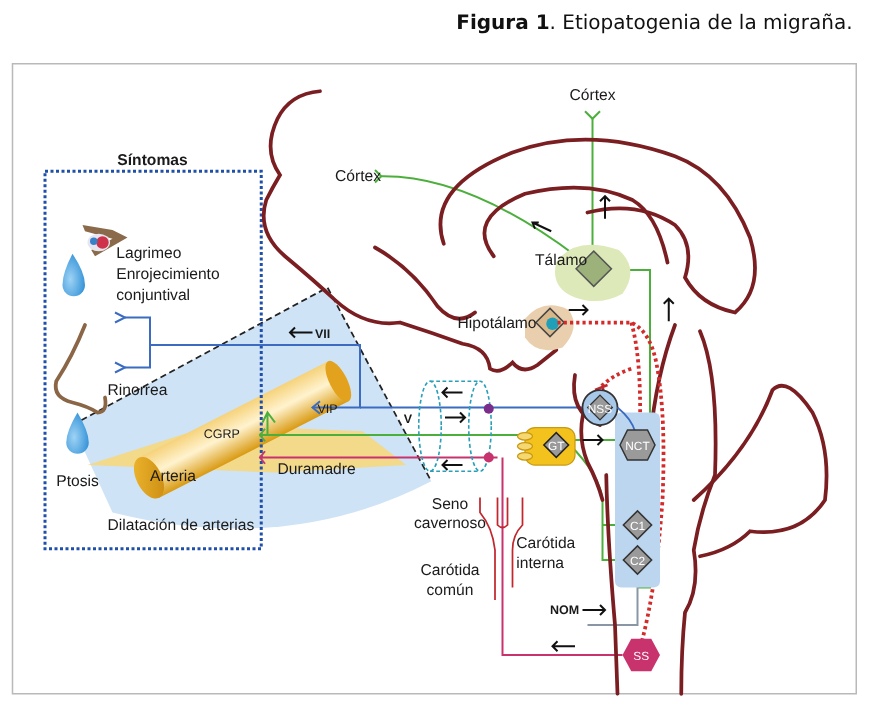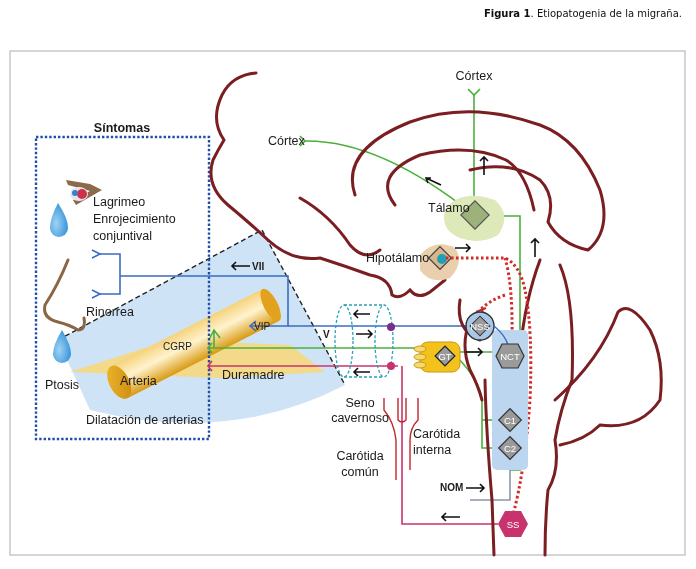--- a/index.html
+++ b/index.html
@@ -1,17 +1,17 @@
 <!DOCTYPE html>
 <html><head>
 <meta charset="utf-8">
 <style>
   html,body{margin:0;padding:0;background:#fff;}
   body{width:696px;height:569px;position:relative;overflow:hidden;font-family:"Liberation Sans",sans-serif;}
-  .caption{position:absolute;right:14px;top:8px;font-size:10px;color:#111;font-family:"DejaVu Sans",sans-serif;}
+  .caption{position:absolute;right:14px;top:8px;font-size:16px;color:#111;font-family:"DejaVu Sans",sans-serif;}
   .caption b{font-weight:bold;}
   svg{position:absolute;left:0;top:0;}
   .lbl{font-family:"Liberation Sans",sans-serif;font-size:12.5px;fill:#1a1a1a;font-stretch:condensed;}
   .lbl-b{font-weight:bold;}
   .lbl-sm{font-size:10px;}
   .lbl-w{fill:#fff;font-size:9.5px;}
 </style>
 </head>
 <body>
 

